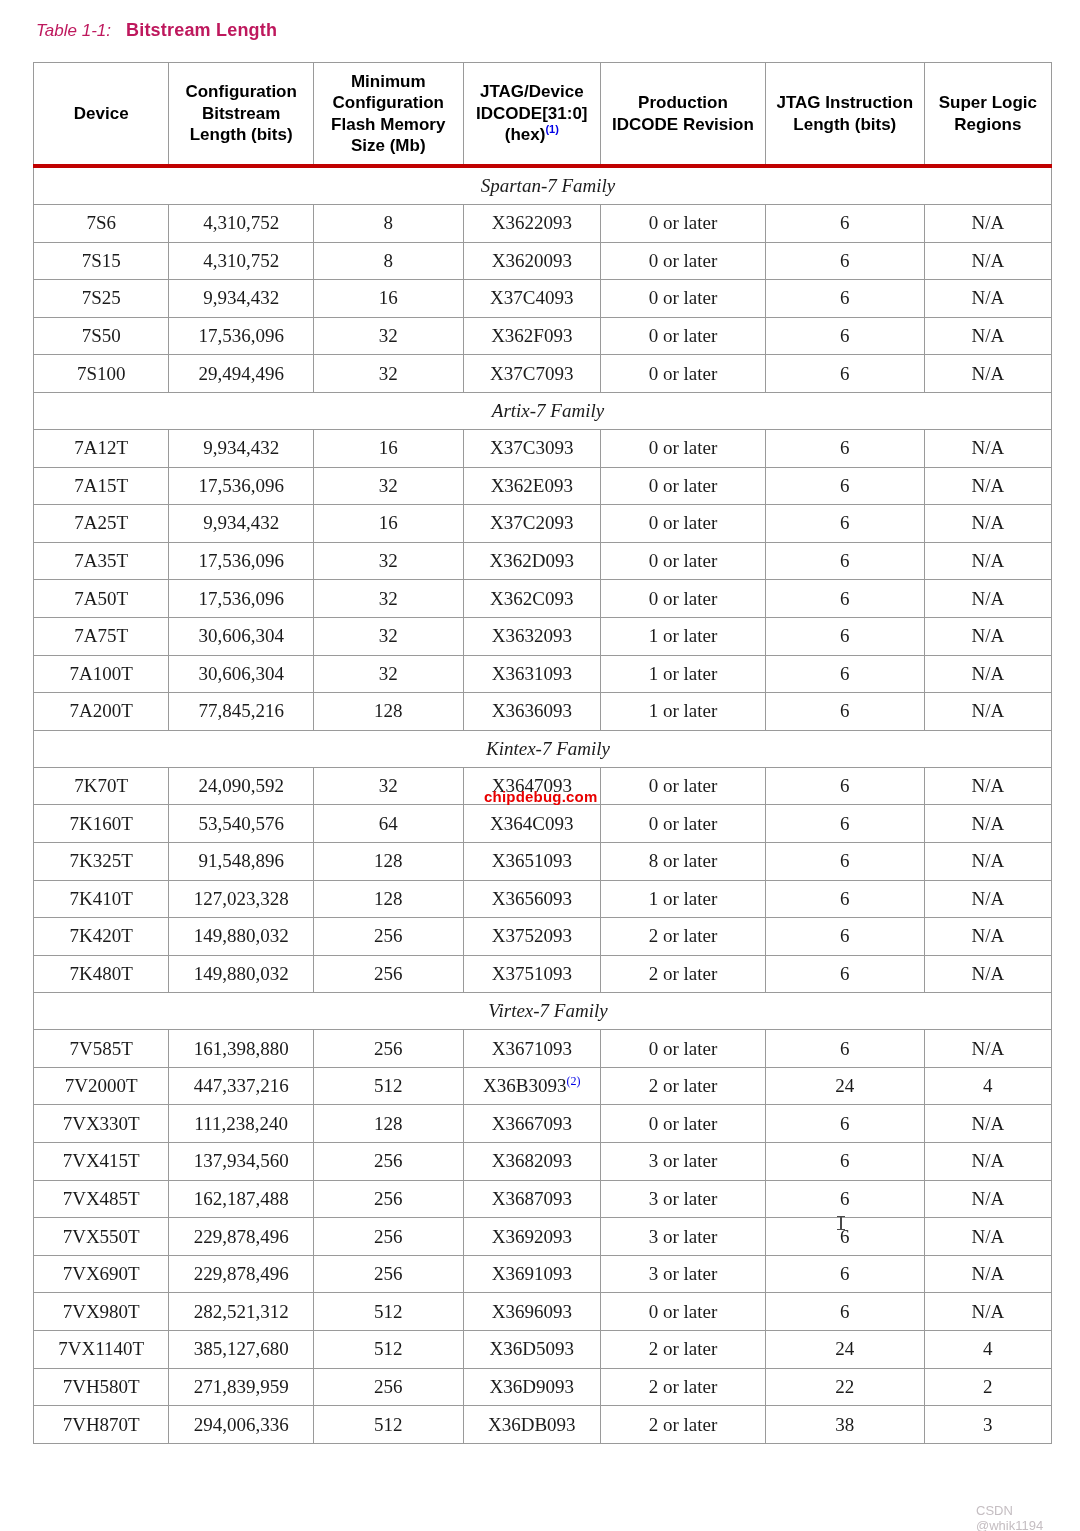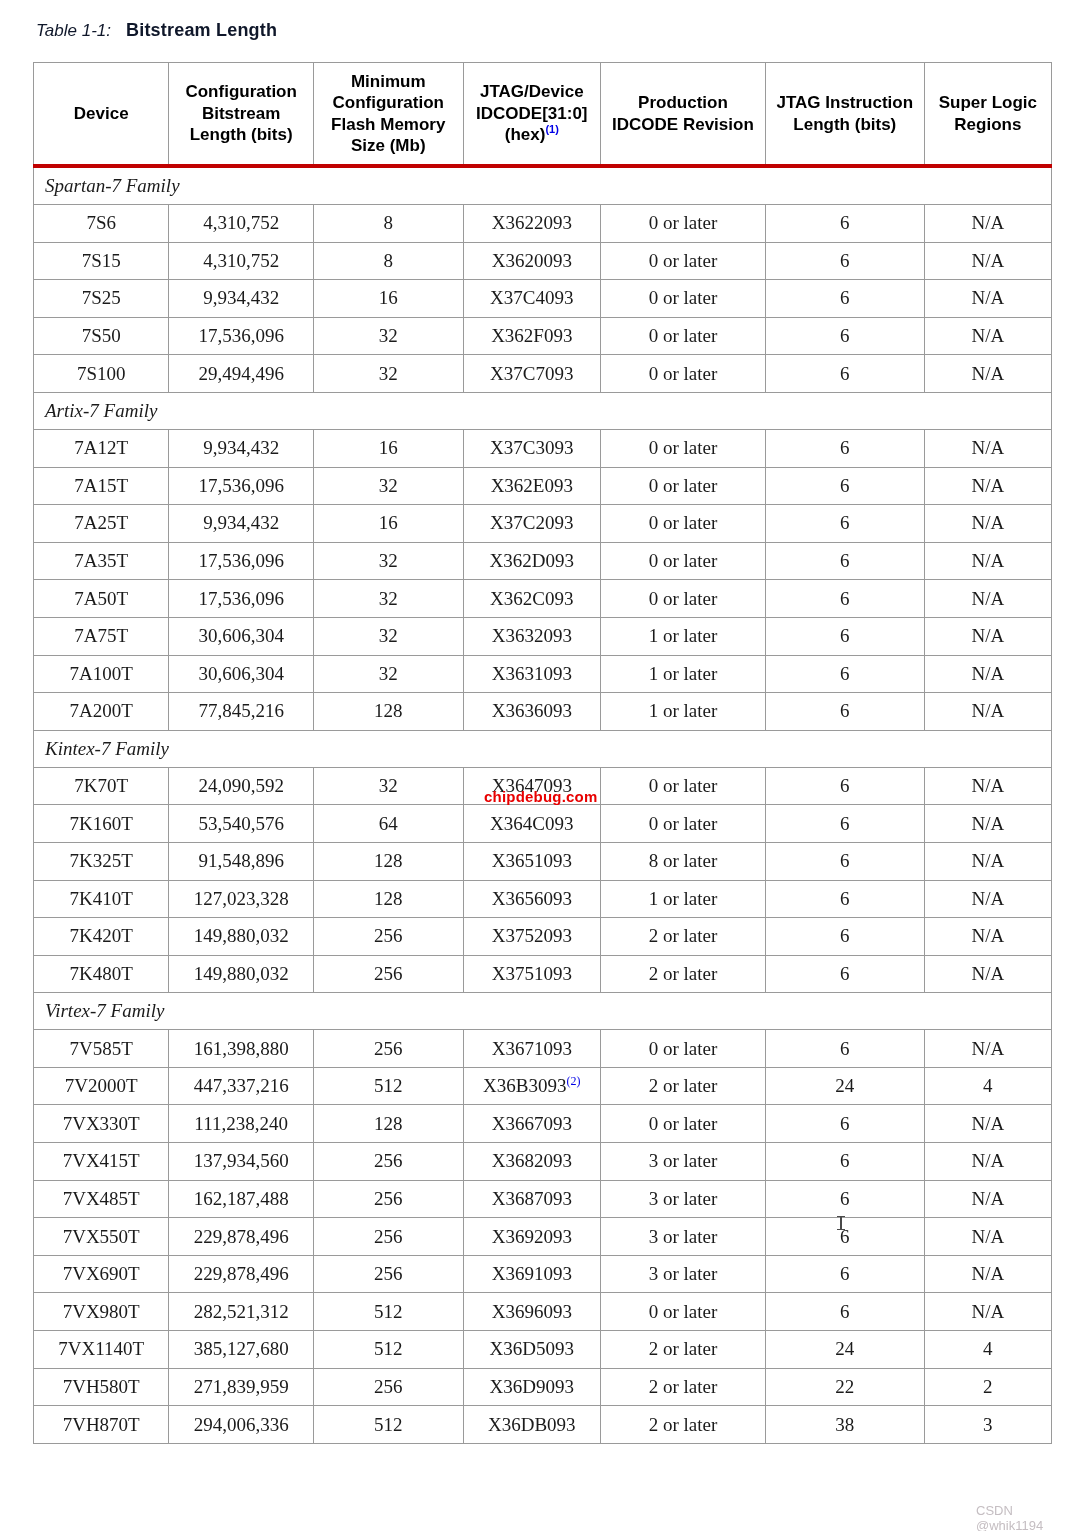--- a/index.html
+++ b/index.html
@@ -1,36 +1,36 @@
 <!DOCTYPE html>
 <html><head>
 <meta charset="utf-8">
 <style>
   html,body{margin:0;padding:0;background:#ffffff;}
   body{width:1080px;height:1531px;position:relative;overflow:hidden;
        font-family:"Liberation Serif",serif;color:#1b1b1b;}
   .page{position:absolute;inset:0;background:#ffffff;}
 
   .doc-title{position:absolute;left:36px;top:20px;white-space:nowrap;
-             font-family:"Liberation Sans",sans-serif;color:#0f172a;}
+             font-family:"Liberation Sans",sans-serif;color:#be185d;}
   .title-prefix{font-style:italic;font-size:17px;}
   .title-main{font-weight:bold;font-size:18px;margin-left:15px;letter-spacing:0.2px;}
 
   table.bitstream{position:absolute;left:33px;top:62px;width:1019px;
                   border-collapse:collapse;table-layout:fixed;}
   col.c0{width:13.3%;} col.c1{width:14.2%;} col.c2{width:14.7%;}
   col.c3{width:13.5%;} col.c4{width:16.2%;} col.c5{width:15.6%;} col.c6{width:12.5%;}
 
   th,td{border:1px solid #9a9a9a;}
   thead th{font-family:"Liberation Sans",sans-serif;font-weight:bold;font-size:17px;
            line-height:1.26;color:#000;text-align:center;vertical-align:middle;
            height:95px;padding:3px 5px;border-bottom:4px solid #c00000;background:#fff;}
   thead th sup{color:#0000e6;font-size:11px;line-height:0;}
 
-  tr.family-row td{font-style:italic;font-size:19px;text-align:left;
+  tr.family-row td{font-style:italic;font-size:19px;text-align:center;
                    padding:2px 0 2px 11px;height:32px;vertical-align:middle;}
   tr.data-row td{font-size:19px;text-align:center;vertical-align:middle;
                  height:36.6px;padding:0 2px;}
   tr.data-row td sup{color:#0000e6;font-size:12px;line-height:0;}
 
   .wm-chipdebug{position:absolute;left:484px;top:772px;
                 font-family:Liberation Sans, sans-serif;font-weight:700;font-size:15px;
                 color:#e80000;letter-spacing:0.2px;margin-top:16px;}
   .wm-csdn{position:absolute;left:976px;top:1503px;
            font-family:"Liberation Sans",sans-serif;font-size:13px;color:#c5bec2;}

